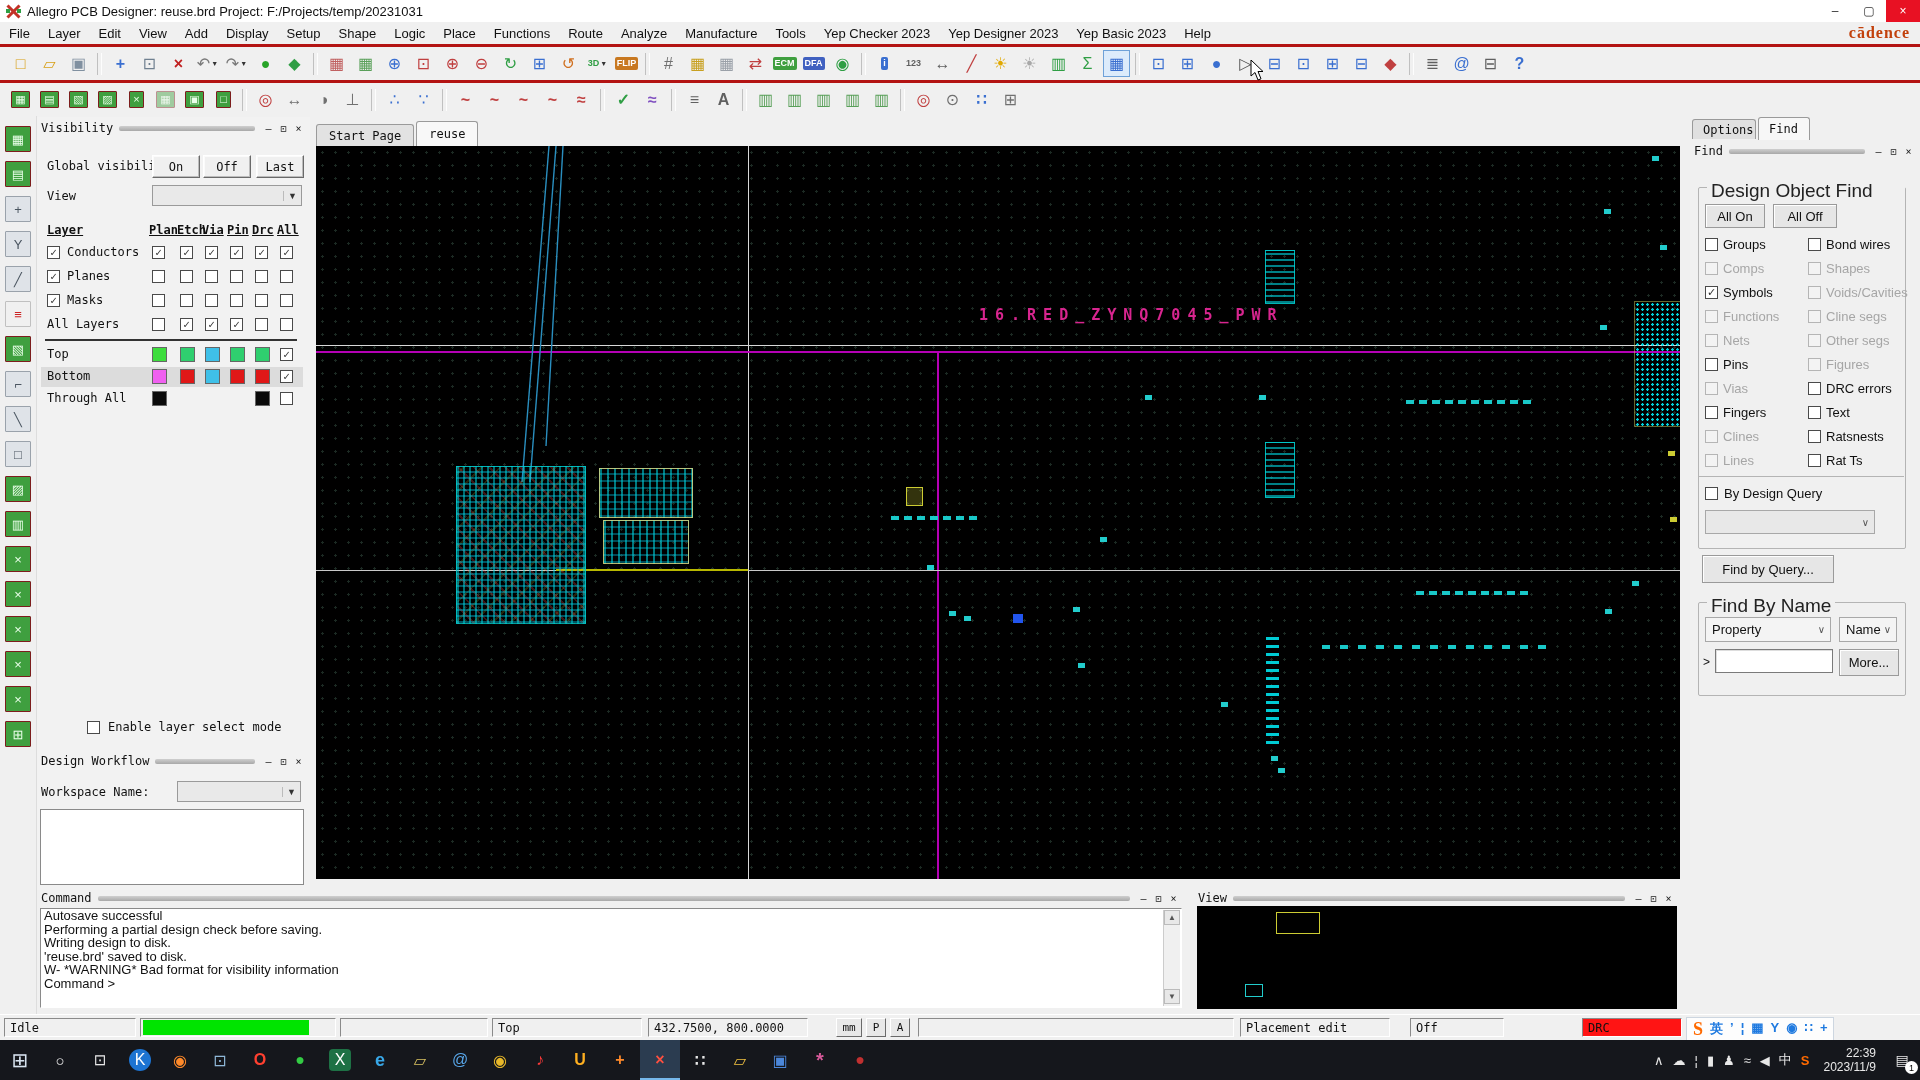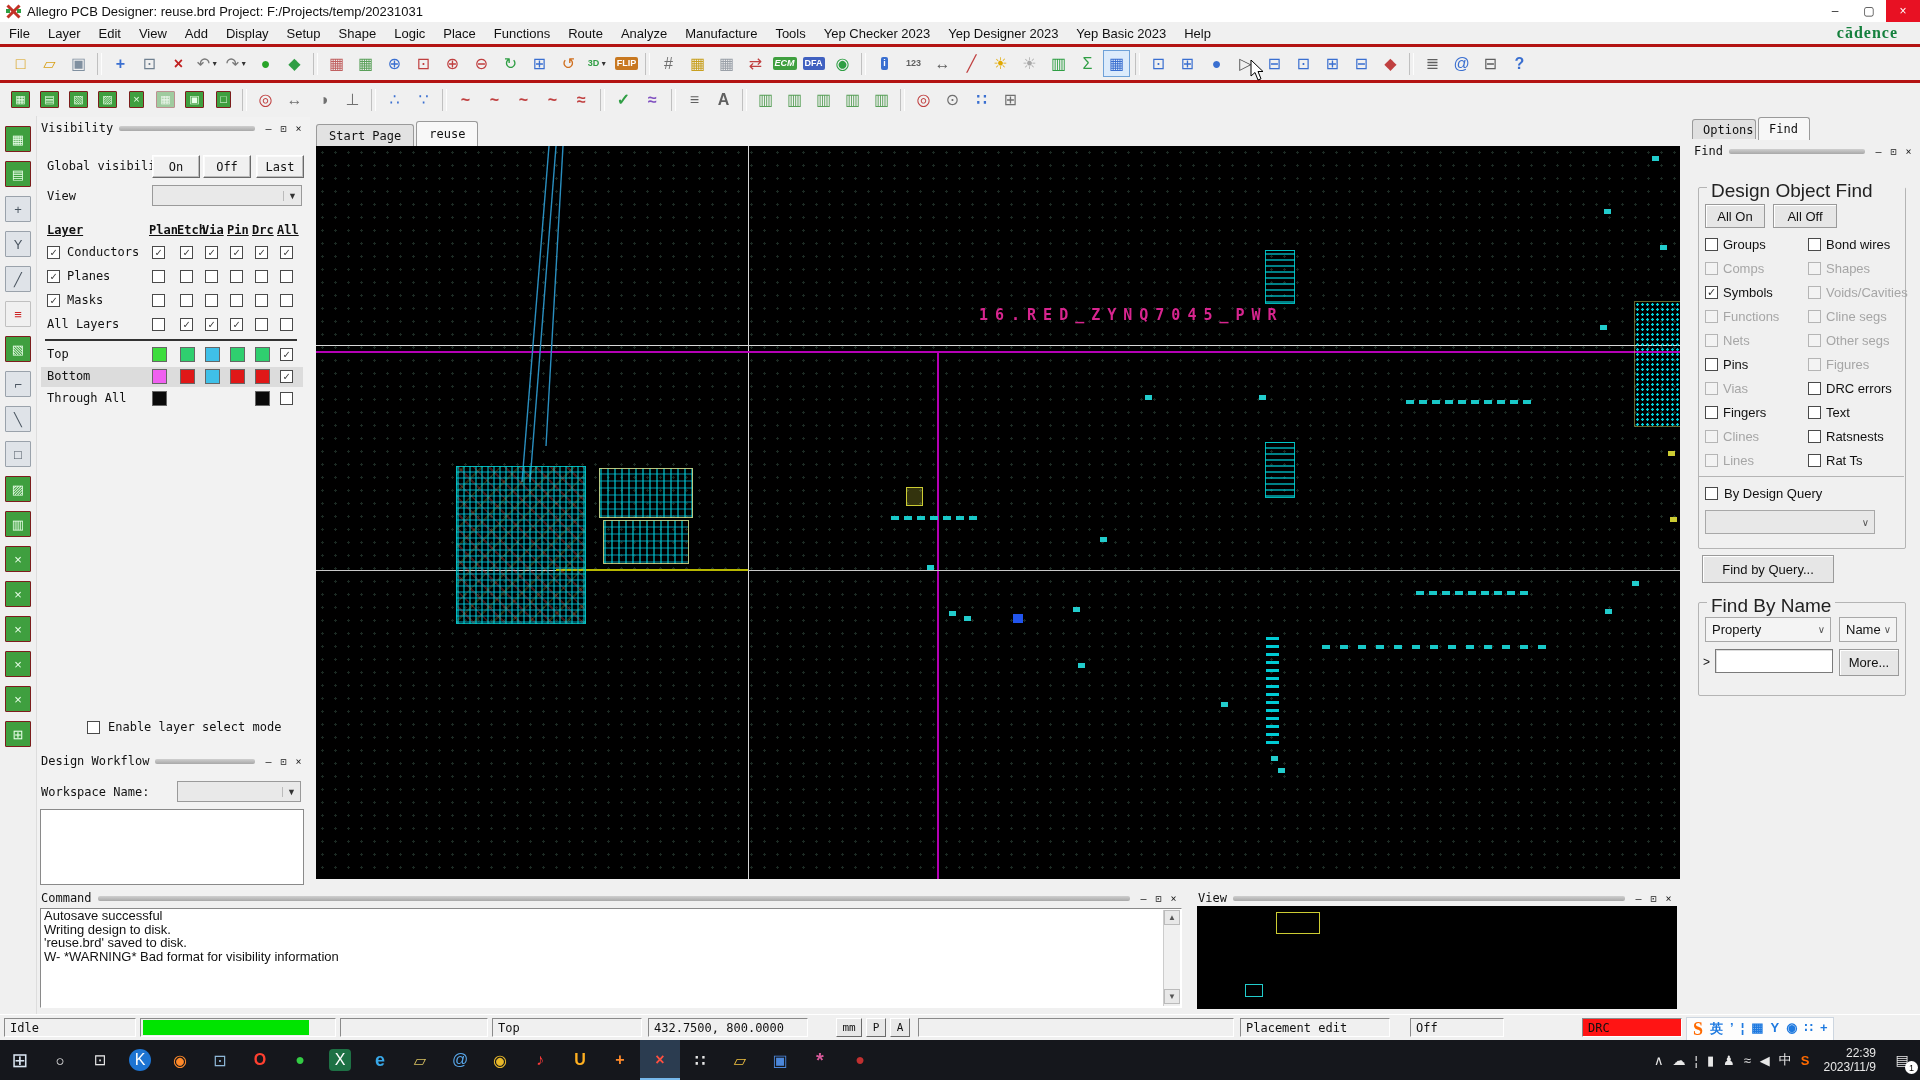--- a/index.html
+++ b/index.html
@@ -12,21 +12,21 @@
   #app-icon .x1,#app-icon .x2{position:absolute;left:6px;top:-1px;width:3px;height:17px;background:#c23227;}
   #app-icon .x1{transform:rotate(45deg);} #app-icon .x2{transform:rotate(-45deg);}
   #app-icon .g1{position:absolute;left:0;top:5px;width:4px;height:4px;background:#2f9e44;}
   #app-icon .g2{position:absolute;right:0;top:5px;width:4px;height:4px;background:#2f9e44;}
   #title-text{font-size:13px;}
   #win-controls{margin-left:auto;display:flex;height:22px;}
   .winbtn{width:34px;height:22px;display:flex;align-items:center;justify-content:center;font-size:12px;color:#333;}
   .winbtn.close{background:#e81123;color:#fff;}
   #menubar{left:0;top:22px;width:1920px;height:22px;background:#f0f0f0;display:flex;align-items:center;border-bottom:1px solid #d8d8d8;}
   .menu-item{padding:2px 9px;white-space:nowrap;}
-  #brand{margin-left:auto;margin-right:22px;font-family:"Liberation Serif",serif;font-weight:bold;font-size:16px;color:#15803d;letter-spacing:1px;}
+  #brand{margin-left:auto;margin-right:10px;font-family:"Liberation Serif",serif;font-weight:bold;font-size:16px;color:#c2410c;letter-spacing:1px;}
   .redline{left:0;width:1920px;background:#b31312;}
   
   .toolbar{left:0;width:1920px;background:#f0f0f0;display:flex;align-items:center;padding-left:6px;box-sizing:border-box;}
   #toolbar1{top:47px;height:33px;} #toolbar2{top:83px;height:33px;}
   .tb-sep{width:3px;height:22px;border-left:1px solid #c0c0c0;border-right:1px solid #fdfdfd;margin:0 4px;}
   .tb-icon{width:25px;height:25px;display:flex;align-items:center;justify-content:center;margin:0 1px;border:1px solid transparent;position:relative;}
   .tb-icon .g{font-size:16px;line-height:1;}
   .tb-icon .g.bold{font-weight:bold;}
   .tb-icon .g.cap{font-size:9px;font-weight:bold;letter-spacing:0;}
   .tb-icon .g.chip{padding:2px 2px;border-radius:2px;}
@@ -256,21 +256,21 @@
       <div class="tb-icon">
         <span class="g" style="color: rgb(200, 160, 32);">▦</span>
       </div>
       <div class="tb-icon">
         <span class="g" style="color: rgb(154, 160, 168);">▦</span>
       </div>
       <div class="tb-icon">
         <span class="g" style="color: rgb(192, 64, 64);">⇄</span>
       </div>
       <div class="tb-icon">
-        <span class="g cap chip" style="color: rgb(255, 255, 255); background: rgb(63, 159, 63); font-style: italic;">ECM</span>
+        <span class="g cap chip" style="color: rgb(255, 255, 255); background: rgb(63, 159, 63);">ECM</span>
       </div>
       <div class="tb-icon">
         <span class="g cap chip" style="color: rgb(255, 255, 255); background: rgb(64, 96, 192);">DFA</span>
       </div>
       <div class="tb-icon">
         <span class="g" style="color: rgb(47, 158, 68);">◉</span>
       </div>
       <span class="tb-sep"></span>
       <div class="tb-icon">
         <span class="g cap chip" style="color: rgb(255, 255, 255); background: rgb(58, 111, 208);">i</span>
@@ -815,23 +815,25 @@
     <div class="panel-hdr">
       <span>Command</span>
       <span class="hdr-fill"></span>
       <span class="hdr-btn">–</span>
       <span class="hdr-btn">⊡</span>
       <span class="hdr-btn">×</span>
     </div>
     <div id="cmd-box">
       <div id="cmd-lines">
           <div class="cmd-line">Autosave successful</div>
+          <div class="cmd-line">Performing a partial design check before saving.</div>
           <div class="cmd-line">Writing design to disk.</div>
           <div class="cmd-line">'reuse.brd' saved to disk.</div>
           <div class="cmd-line">W- *WARNING* Bad format for visibility information</div>
+          <div class="cmd-line">Command &gt;</div>
         </div>
       <div id="cmd-scroll">
         <div class="scr-btn">▲</div>
         <div style="height:64px;"></div>
         <div class="scr-btn">▼</div>
       </div>
     </div>
   </div>
 
   <div id="view-panel" class="abs">

